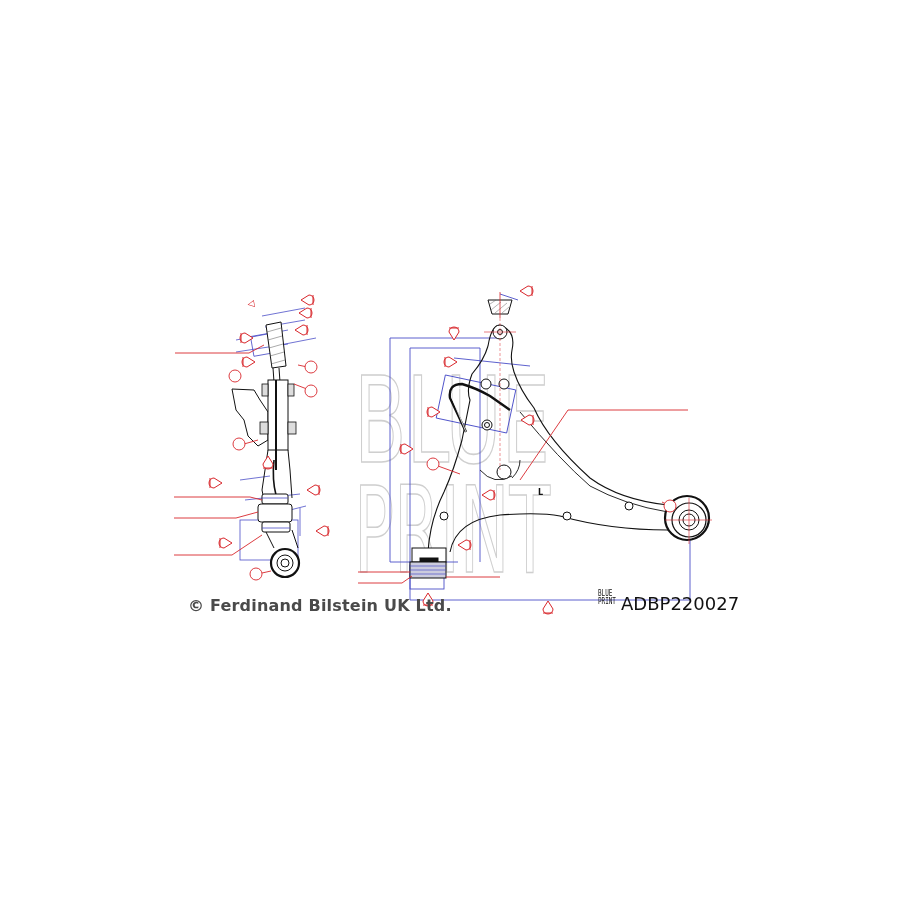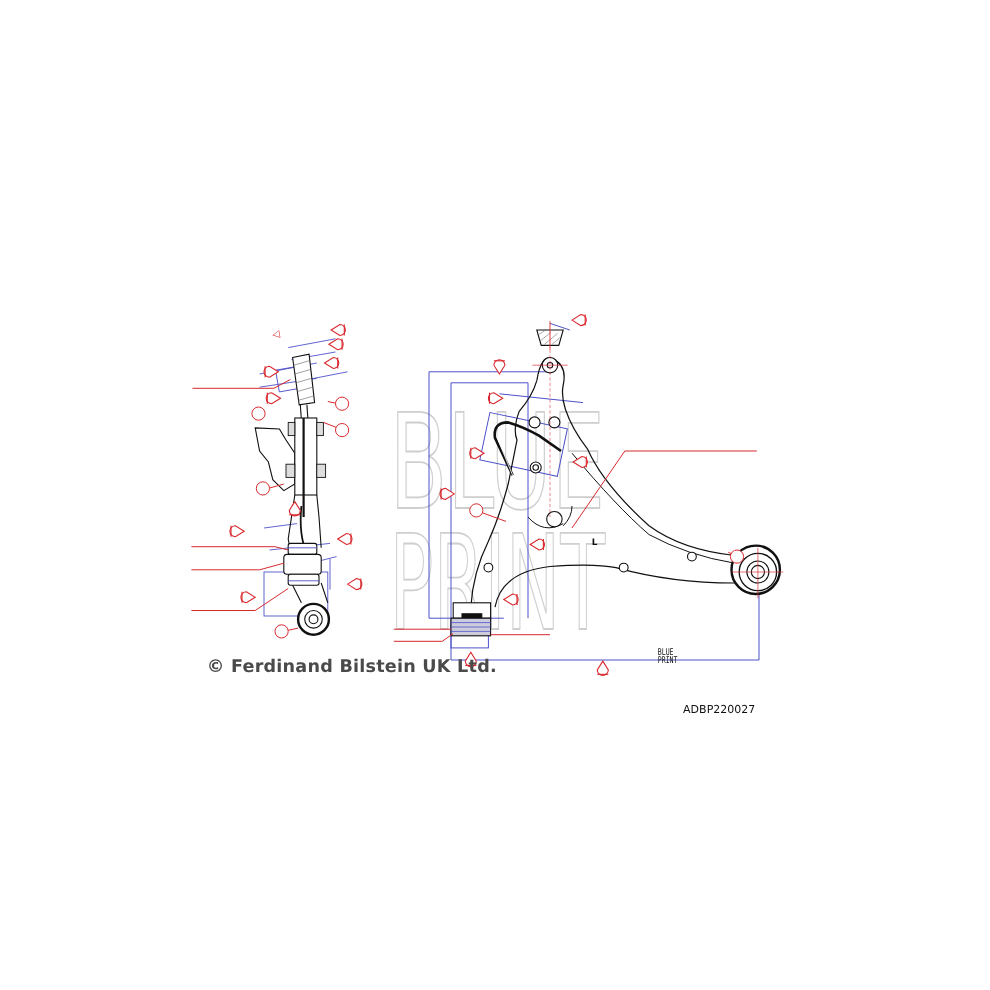--- a/index.html
+++ b/index.html
@@ -1,19 +1,19 @@
 <!DOCTYPE html>
 <html><head>
 <meta charset="utf-8">
 <style>
   html,body{margin:0;padding:0;background:#ffffff;}
   body{width:900px;height:900px;position:relative;overflow:hidden;font-family:"DejaVu Sans",sans-serif;}
   #drawing{position:absolute;left:0;top:0;width:900px;height:900px;}
   .copyright{position:absolute;left:188px;top:596px;font-family:"DejaVu Sans",sans-serif;font-weight:bold;font-size:16px;color:#4a4a4a;letter-spacing:0.2px;white-space:nowrap;}
-  .partno{position:absolute;left:621px;top:593px;font-family:"DejaVu Sans",sans-serif;font-size:10px;color:#111;white-space:nowrap;margin-top:47px;}
+  .partno{position:absolute;left:621px;top:593px;font-family:"DejaVu Sans",sans-serif;font-size:18px;color:#111;white-space:nowrap;}
   .brand-mini{position:absolute;left:598px;top:589px;width:22px;line-height:8px;font-family:"DejaVu Sans Mono",monospace;font-size:8.5px;color:#111;transform:scaleX(0.7);transform-origin:left top;}
   .brand-mini span{display:block;}
   .side-letter{position:absolute;left:538px;top:488px;font-family:"DejaVu Sans",sans-serif;font-weight:bold;font-size:8px;color:#111;}
 </style>
 </head>
 <body>
 
 <svg id="drawing" viewBox="0 0 900 900" xmlns="http://www.w3.org/2000/svg">
 
   <g fill="none" stroke="#cfcfcf" stroke-width="2">

